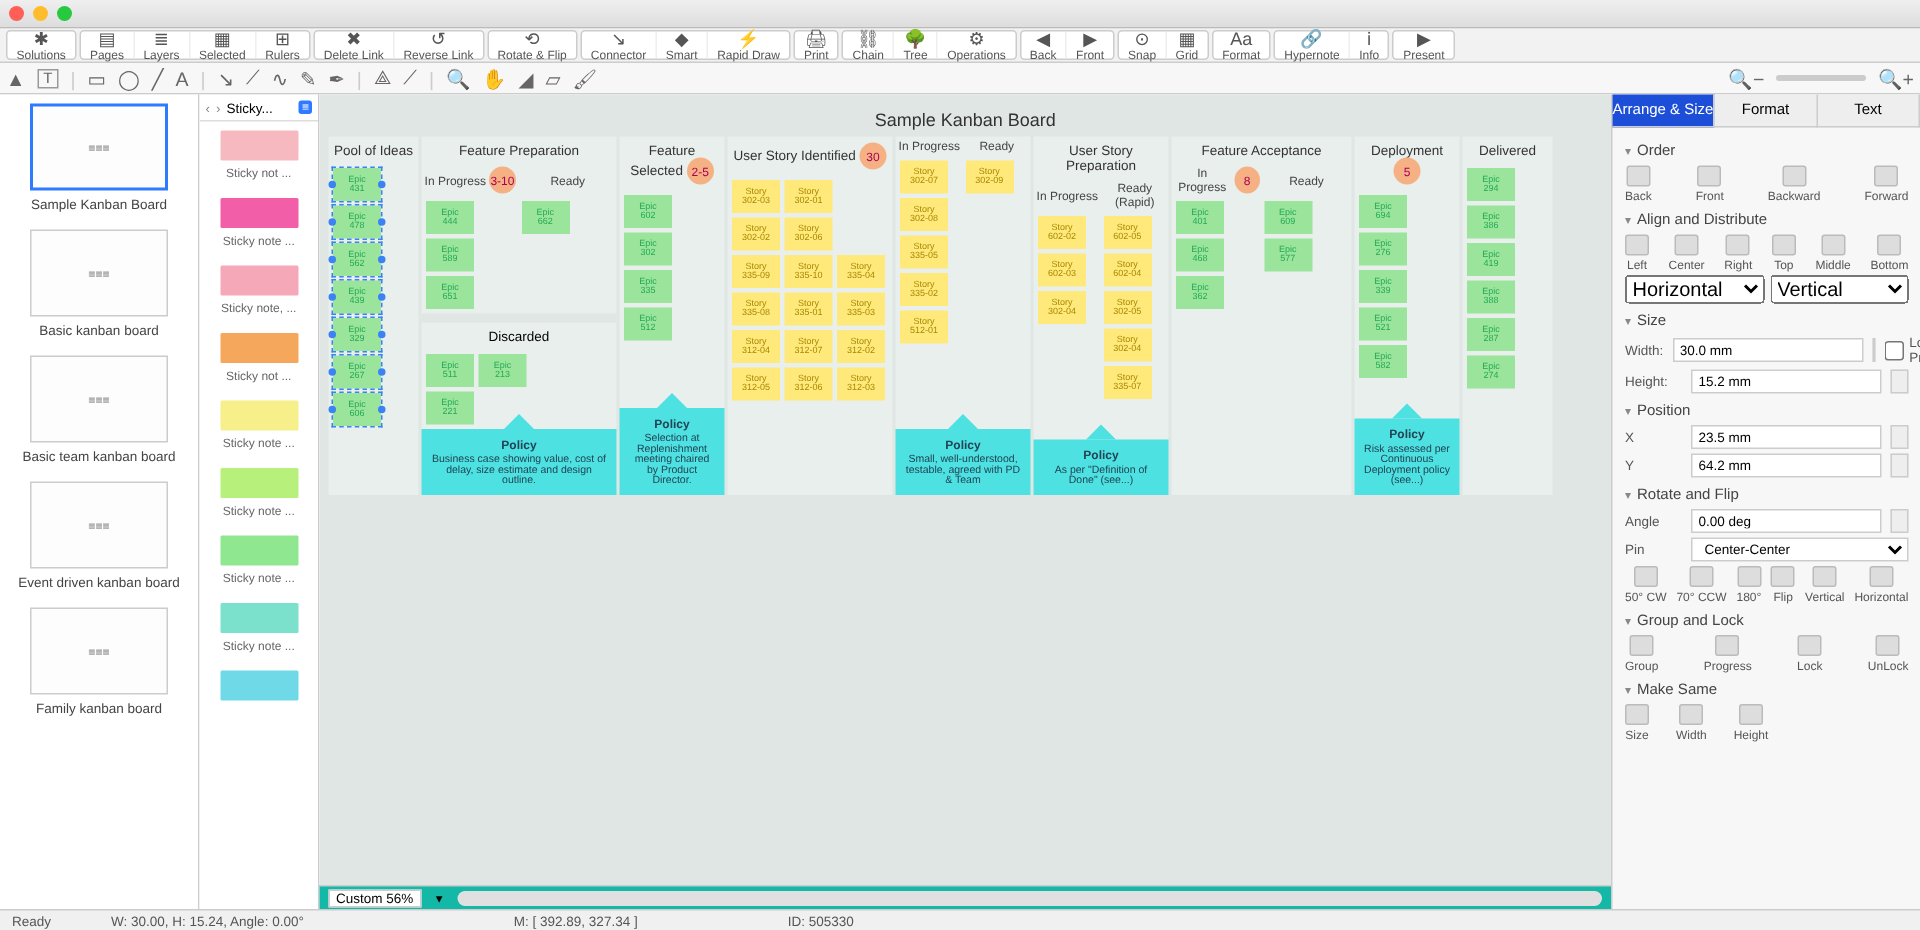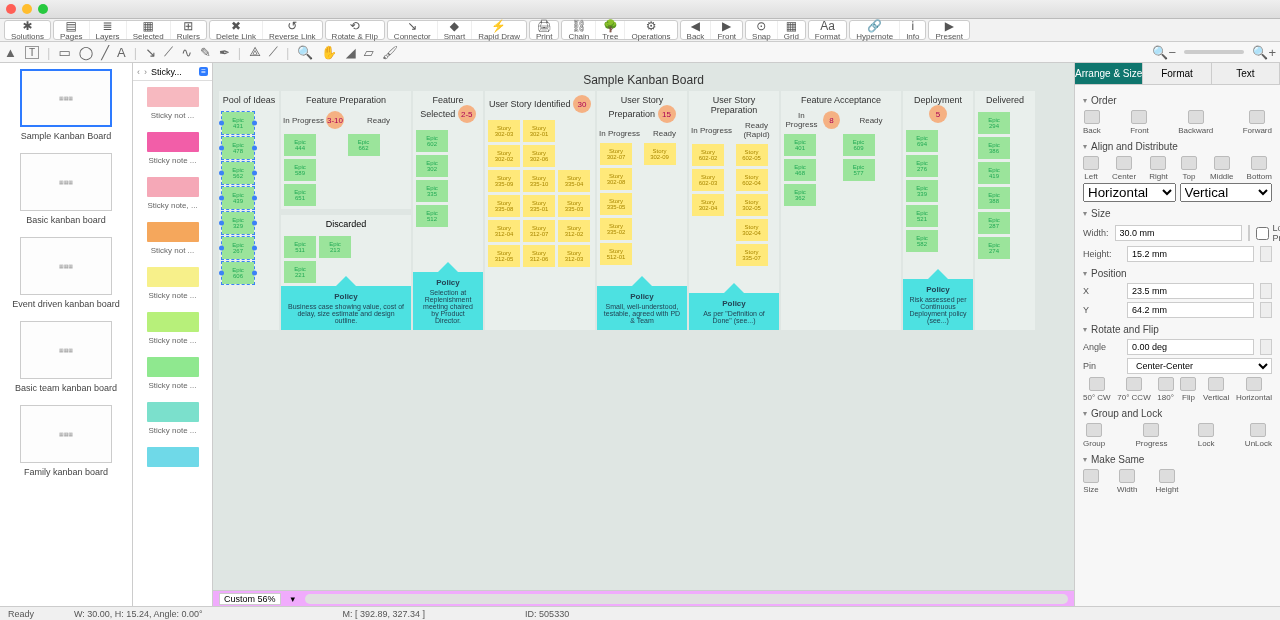--- a/index.html
+++ b/index.html
@@ -65,29 +65,29 @@
 .card.epic.sel::before{left:-3px;top:50%;transform:translateY(-50%);}
 .card.epic.sel::after{right:-3px;top:50%;transform:translateY(-50%);}
 .card.story { background: #ffe97a; color:#a80;}
 .discarded-head{text-align:center;font-size:9px;padding:4px;border-top:6px solid #dfe6e3;}
 .policy { background: #4de1e1; padding: 6px; font-size: 7px; text-align: center; color: #245; margin-top: auto; position:relative;}
 .policy::before{content:'';position:absolute;top:-10px;left:50%;transform:translateX(-50%);border:10px solid transparent;border-bottom-color:#4de1e1;border-top:none;}
 .policy .pt{font-weight:bold;font-size:8px;margin-bottom:2px;}
 .pool-col .card{width:32px;}
 
 
-.canvas-footer{height:16px;background:#f0abfc;border-top:1px solid #ccc;display:flex;align-items:center;font-size:9px;padding:0 6px;gap:10px;}
+.canvas-footer{height:16px;background:#14b8a6;border-top:1px solid #ccc;display:flex;align-items:center;font-size:9px;padding:0 6px;gap:10px;}
 .zoom-sel{font-size:9px;border:1px solid #ccc;padding:0 4px;background:#fff;}
 .hscroll{flex:1;height:10px;background:#e0e0e0;border-radius:5px;}
 
 
 .inspector { width: 206px; background: #f7f7f7; border-left: 1px solid #ccc; display: flex; flex-direction: column; font-size: 10px; }
 .insp-tabs { display: flex; height: 22px; }
 .insp-tab { flex: 1; display: flex; align-items: center; justify-content: center; font-size: 10px; border-bottom: 1px solid #ccc; background: #eee; border-right:1px solid #ccc;}
-.insp-tab.active { background: #0f766e; color: #fff; }
+.insp-tab.active { background: #1d4ed8; color: #fff; }
 .insp-body { padding: 4px 8px; overflow:auto;}
 .sect-h { font-size: 10px; color: #444; margin: 6px 0 4px; display:flex; align-items:center; gap:4px;}
 .sect-h::before{content:'▾';font-size:8px;color:#888;}
 .icon-row { display: flex; justify-content: space-between; margin: 2px 0 2px; }
 .icon-btn { display: flex; flex-direction: column; align-items: center; gap: 2px; font-size: 8px; color: #555; }
 .icon-btn .g { width: 16px; height: 14px; background: #ddd; border: 1px solid #bbb; border-radius:2px;}
 .form-row { display: flex; align-items: center; gap: 6px; margin: 3px 0; }
 .form-row label { width: 38px; font-size: 9px; color: #555; }
 .form-row input[type=text], .form-row select { flex: 1; font-size: 9px; padding: 1px 4px; border: 1px solid #ccc; background:#fff; height:16px;}
 .form-row .spin{width:12px;height:16px;border:1px solid #ccc;background:#eee;font-size:6px;display:flex;flex-direction:column;}
@@ -263,25 +263,25 @@
       <div class="tpl">
         <div class="tpl-thumb sel">▦▦▦</div>
         <div class="tpl-label">Sample Kanban Board</div>
       </div>
       <div class="tpl">
         <div class="tpl-thumb ">▦▦▦</div>
         <div class="tpl-label">Basic kanban board</div>
       </div>
       <div class="tpl">
         <div class="tpl-thumb ">▦▦▦</div>
-        <div class="tpl-label">Event driven kanban board</div>
+        <div class="tpl-label">Basic team kanban board</div>
       </div>
       <div class="tpl">
         <div class="tpl-thumb ">▦▦▦</div>
-        <div class="tpl-label">Basic team kanban board</div>
+        <div class="tpl-label">Event driven kanban board</div>
       </div>
       <div class="tpl">
         <div class="tpl-thumb ">▦▦▦</div>
         <div class="tpl-label">Family kanban board</div>
       </div>
     </div>
 
   <div class="shapes">
     <div class="shapes-head">
       <span class="nav">‹</span>
@@ -513,21 +513,20 @@
                     <span>312-06</span>
                   </div>
                   <div class="card story">
                     <span>Story</span>
                     <span>312-03</span>
                   </div>
                 </div>
               </div>
             </div>
             <div class="col" style="width:90px;">
-              <div class="col-head">User Story Preparation <span class="wip orange">15</span></div>
               <div class="sub-heads">
                 <div class="sub-head">In Progress</div>
                 <div class="sub-head">Ready</div>
               </div>
               <div class="sub-cols">
                 <div class="sub-col">
                   <div class="card story">
                     <span>Story</span>
                     <span>302-07</span>
                   </div>

